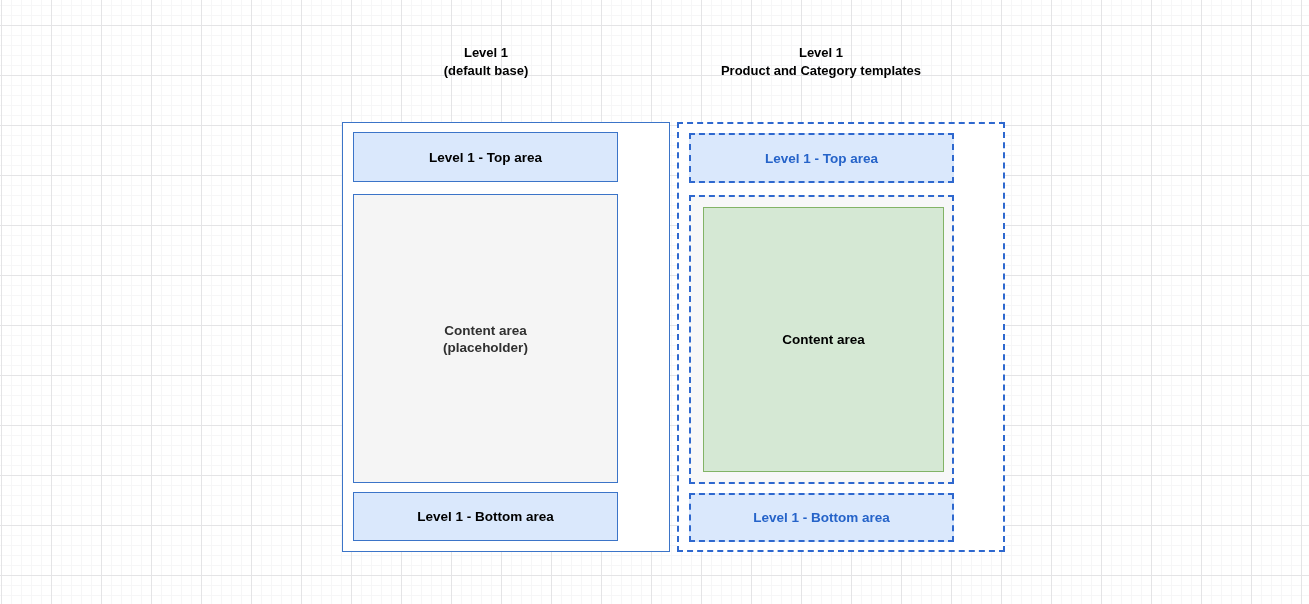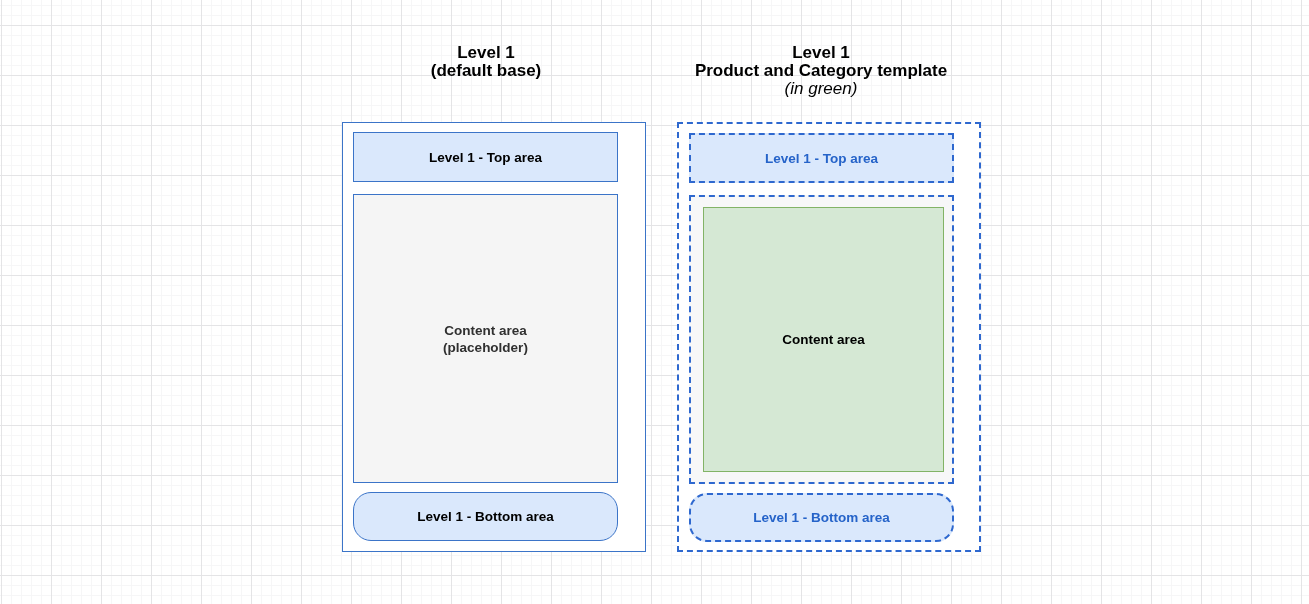--- a/index.html
+++ b/index.html
@@ -32,34 +32,34 @@
       linear-gradient(90deg, var(--grid-minor) 1px, transparent 1px);
     background-size: 50px 50px, 50px 50px, 10px 10px, 10px 10px;
     background-position: 1px 25px, 1px 25px, 1px 5px, 1px 5px;
   }
 
   .header {
     position: absolute;
     width: 288px;
     top: 44px;
     text-align: center;
-    font-size: 17px;
+    font-size: 13px;
     line-height: 18px;
     font-weight: bold;
     color: #000000;
   }
   .header-left  { left: 342px; }
   .header-right { left: 677px; }
   .hl-bold-italic { font-weight: bold; }
   .hl-italic      { font-style: italic; font-weight: normal; }
 
   .frame {
     position: absolute;
     top: 122px;
-    width: 304px;
+    width: 328px;
     height: 430px;
     background: #ffffff;
   }
   .frame-solid  { left: 342px; border: 1.5px solid var(--blue-stroke); }
   .frame-dashed { left: 677px; border: 2px dashed var(--blue-dash-stroke); }
 
   .area {
     position: absolute;
     left: 10px;
     width: 265px;
@@ -67,21 +67,21 @@
     align-items: center;
     justify-content: center;
     flex-direction: column;
     font-size: 13.5px;
     font-weight: bold;
     text-align: center;
     line-height: 17px;
   }
   .band-top    { top: 9px;   height: 50px; }
   .band-mid    { top: 71px;  height: 289px; }
-  .band-bottom { top: 369px; height: 49px; border-radius: 18px; }
+  .band-bottom { top: 369px; height: 49px; }
 
   .solid-band  { border: 1.5px solid var(--blue-stroke); }
   .dashed-band { border: 2px dashed var(--blue-dash-stroke); }
 
   .fill-blue { background: var(--blue-fill); color: #000000; }
   .fill-blue-bluetext { background: var(--blue-fill); color: var(--blue-text); }
   .fill-gray { background: var(--gray-fill); color: var(--text-dark); }
   .fill-mid  { background: var(--mid-fill); }
 
   .green-box {
@@ -105,22 +105,21 @@
 
 <div class="canvas">
 
   <div class="header header-left">
     <div>Level 1</div>
     <div class="hl-bold-italic">(default base)</div>
   </div>
 
   <div class="header header-right">
     <div>Level 1</div>
-    <div>Product and Category template</div>
-    <div class="hl-italic">(in green)</div>
+    <div>Product and Category templates</div>
   </div>
 
   <div class="frame frame-solid">
     <div class="area band-top solid-band fill-blue">
       <span>Level 1 - Top area</span>
     </div>
     <div class="area band-mid solid-band fill-gray">
       <span>Content area</span>
       <span class="hl-bold-italic">(placeholder)</span>
     </div>

